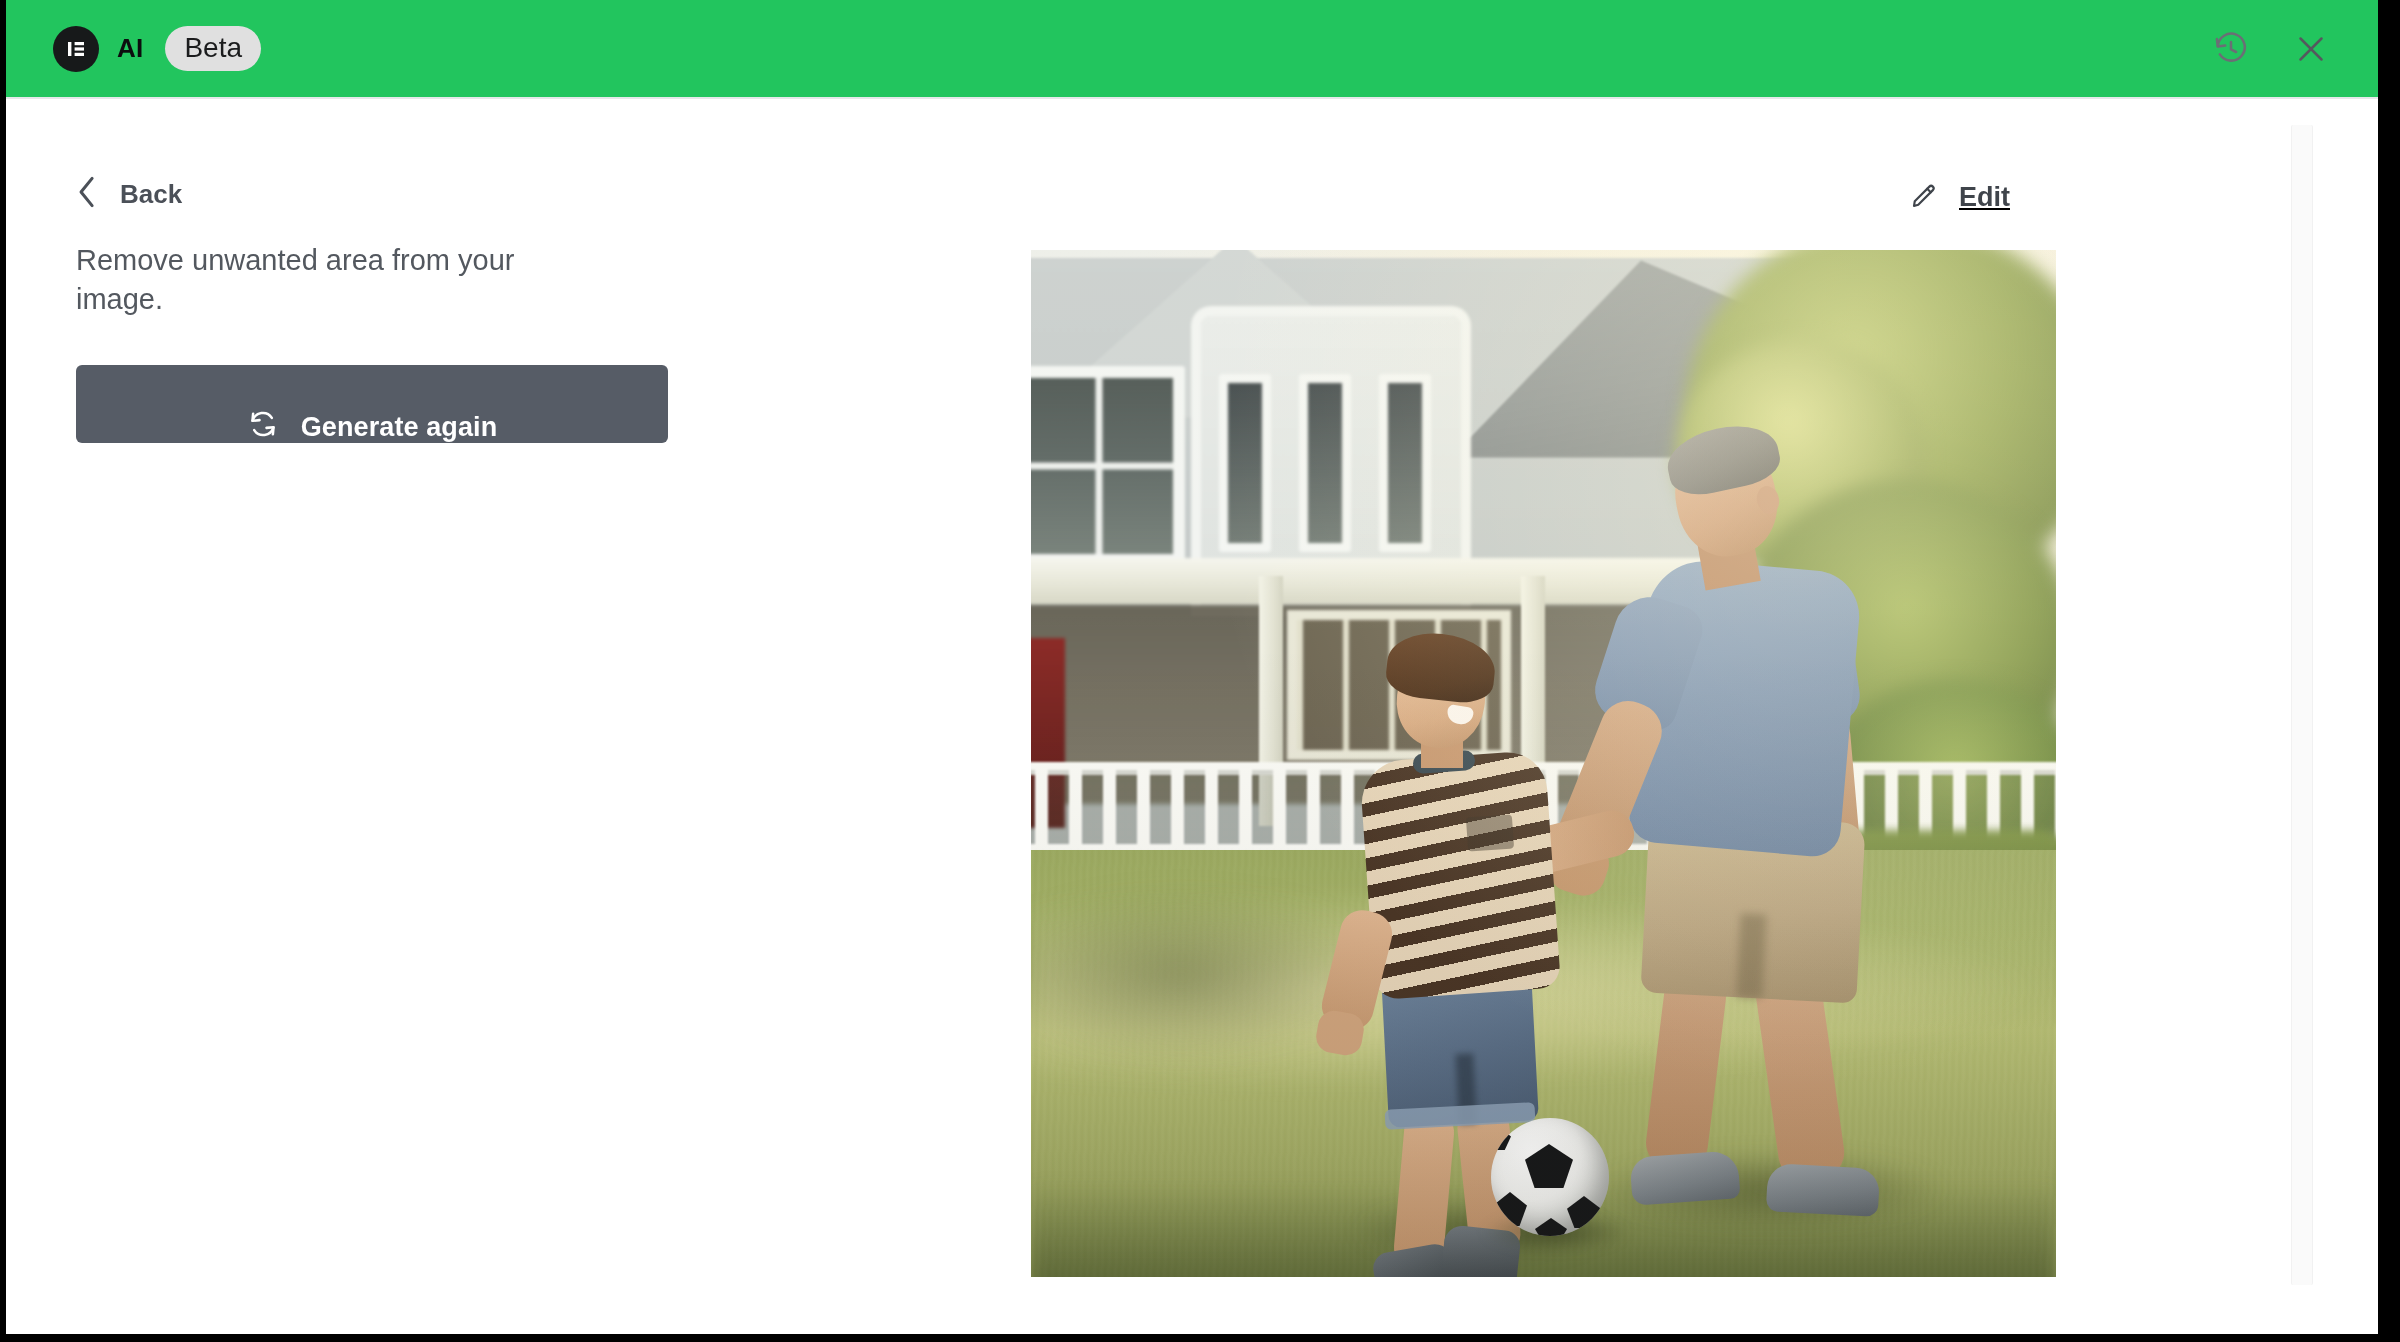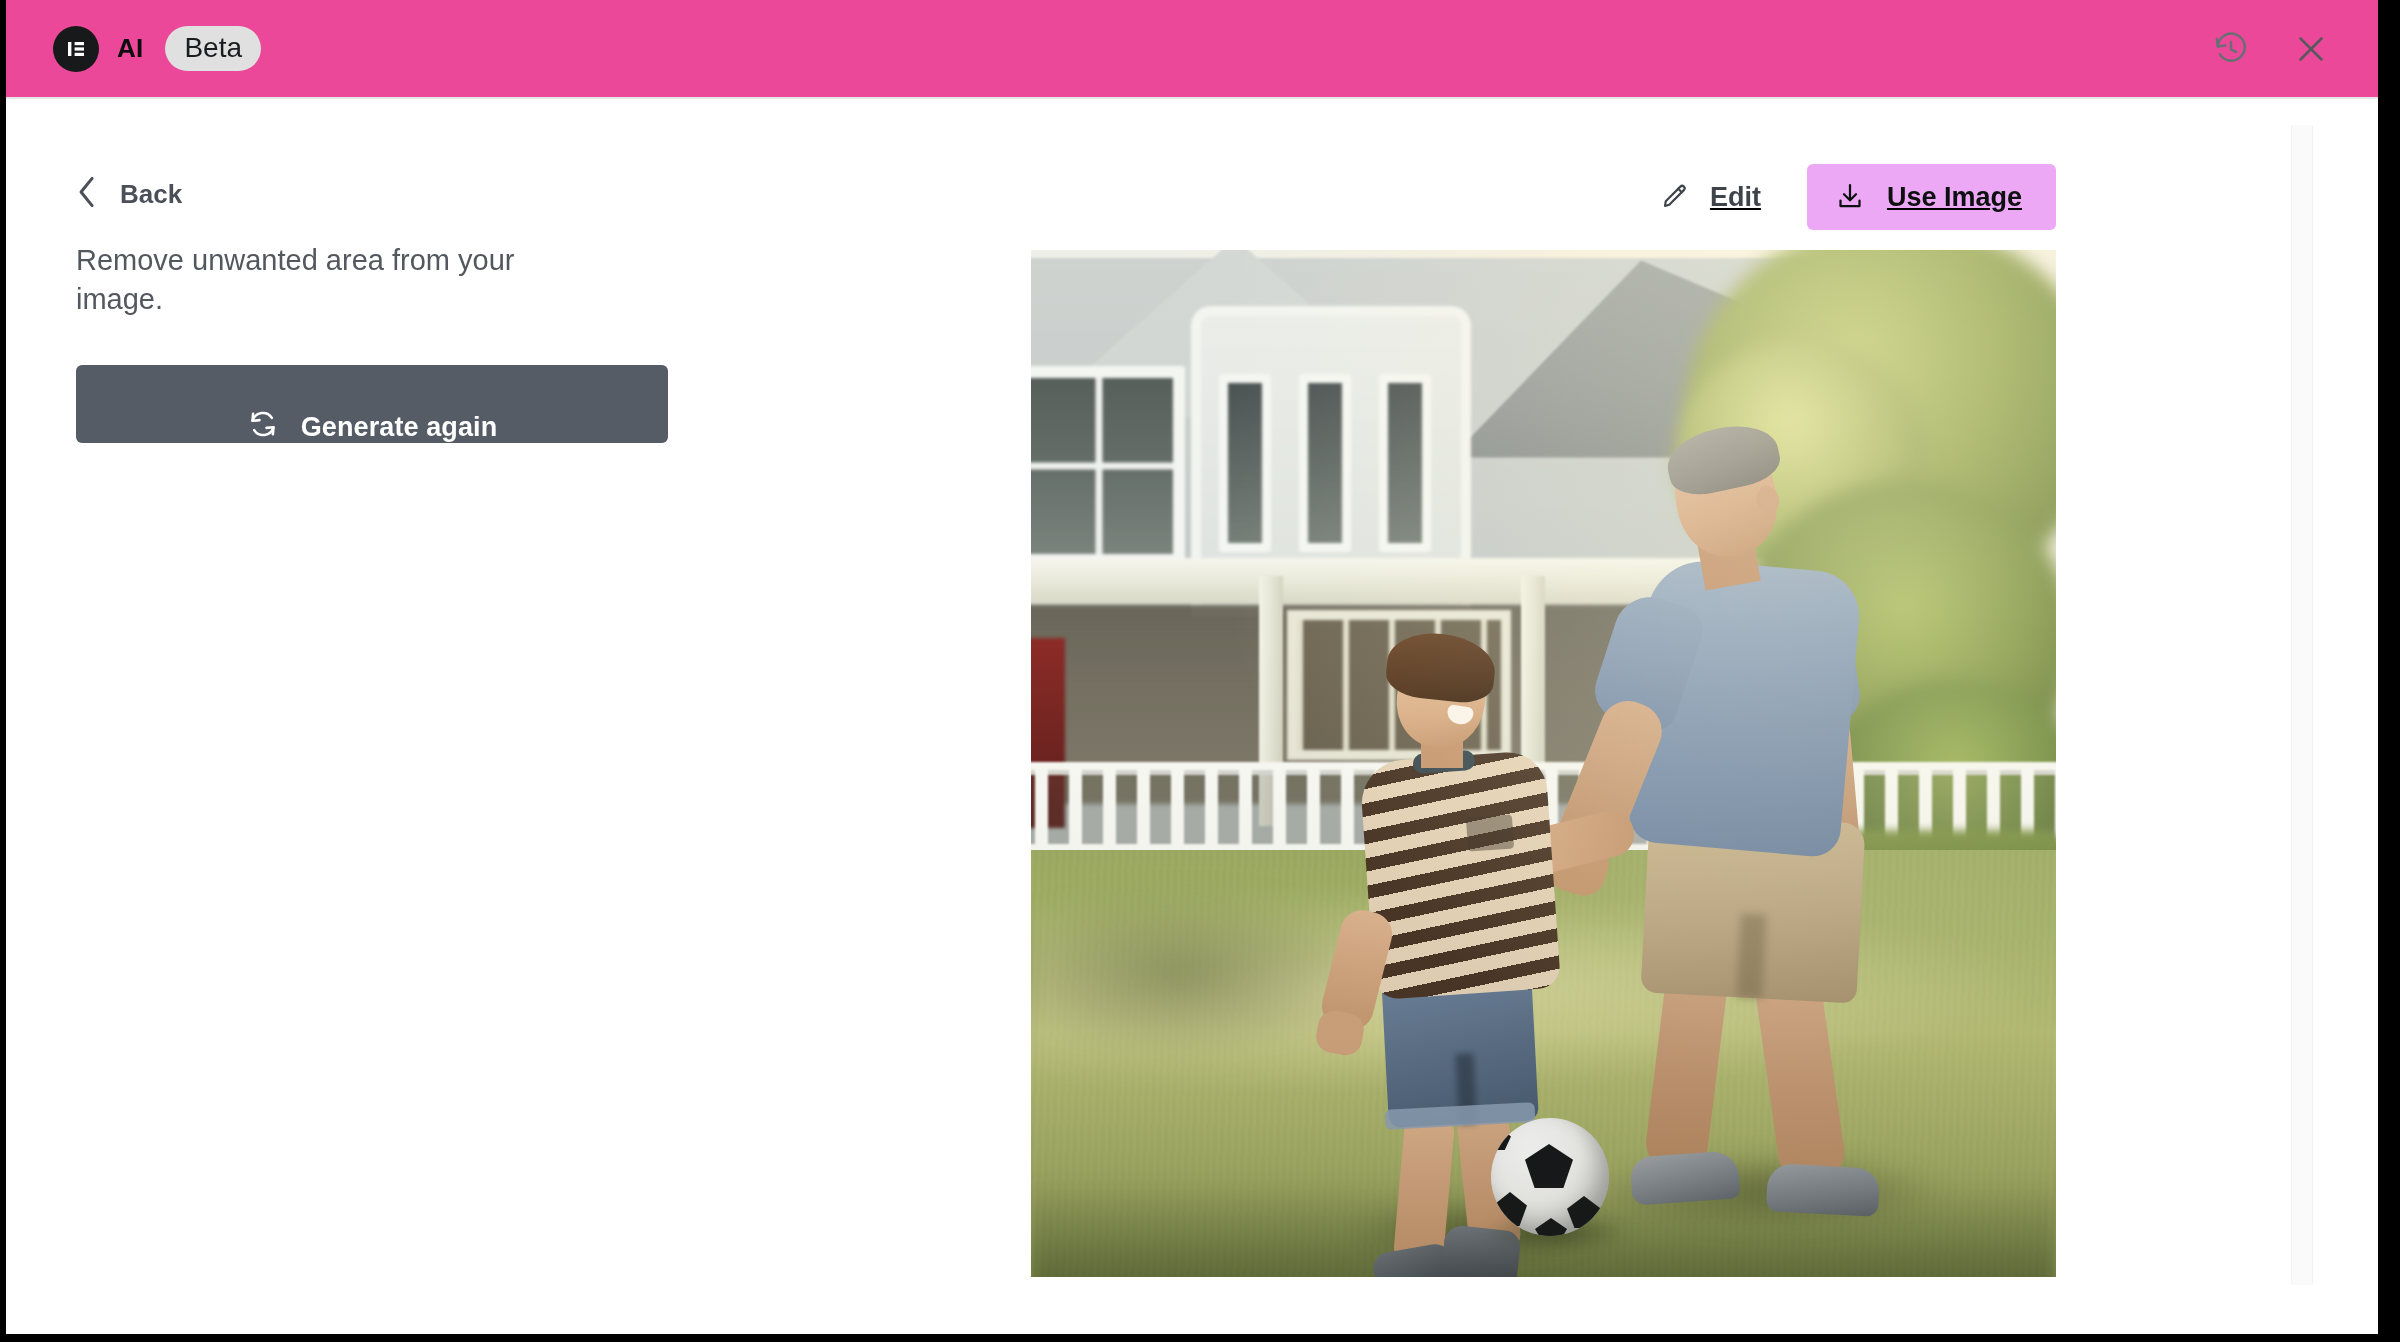--- a/index.html
+++ b/index.html
@@ -21,21 +21,21 @@
     background: #ffffff;
     overflow: hidden;
   }
 
   
   #header {
     position: absolute;
     left: 0; top: 0;
     width: 2372px;
     height: 99px;
-    background: #ec4899;
+    background: #22c55e;
     border-bottom: 2px solid #e6e8ea;
     display: flex;
     align-items: center;
   }
 
   #brand {
     display: flex;
     align-items: center;
     gap: 18px;
     margin-left: 47px;
@@ -803,30 +803,20 @@
           <button id="edit-button">
             <span>
               <svg width="30" height="30" viewBox="0 0 24 24" fill="none" stroke="#3f444b" stroke-width="1.7" stroke-linecap="round" stroke-linejoin="round">
                 <path d="M4 20 L4.6 16.2 L16.3 4.5 A1.9 1.9 0 0 1 19.1 7.3 L7.4 19 Z"></path>
                 <line x1="14.6" y1="6.2" x2="17.4" y2="9"></line>
               </svg>
             </span>
             <span id="edit-label">Edit</span>
           </button>
 
-          <button id="use-image-button">
-            <span>
-              <svg width="30" height="30" viewBox="0 0 24 24" fill="none" stroke="#0e0f10" stroke-width="1.8" stroke-linecap="round" stroke-linejoin="round">
-                <line x1="12" y1="3.2" x2="12" y2="15.2"></line>
-                <polyline points="7.2,10.6 12,15.4 16.8,10.6"></polyline>
-                <polyline points="4.4,15.6 4.4,20 19.6,20 19.6,15.6"></polyline>
-              </svg>
-            </span>
-            <span id="use-image-label">Use Image</span>
-          </button>
         </div>
 
         <div id="preview-image-frame">
           <div class="scene">
             <div class="sky"></div>
 
             <div class="house">
               <div class="house-roof"></div>
               <div class="gable"></div>
               <div class="win-left"></div>

